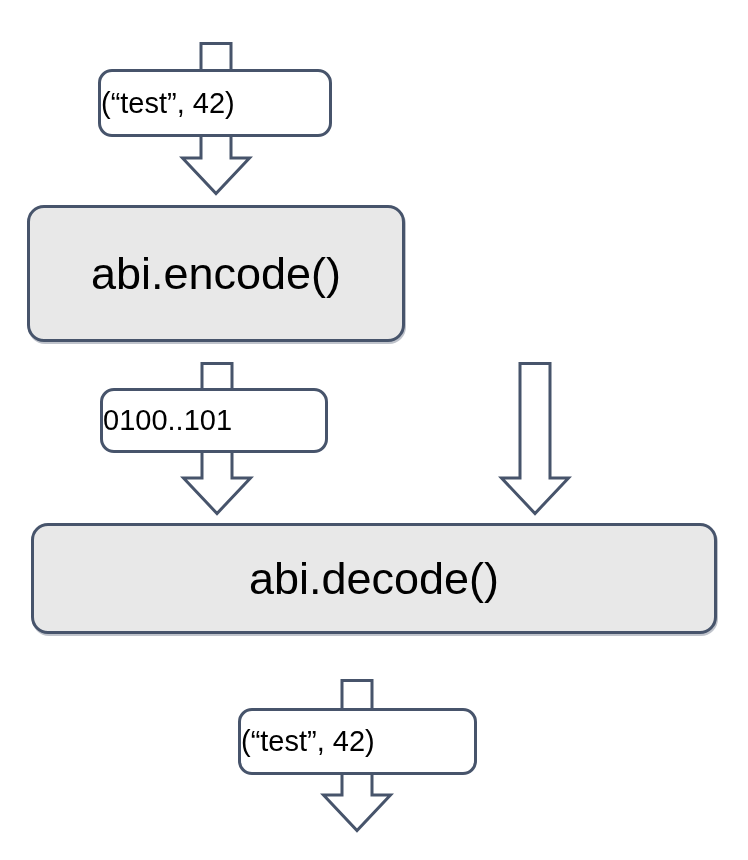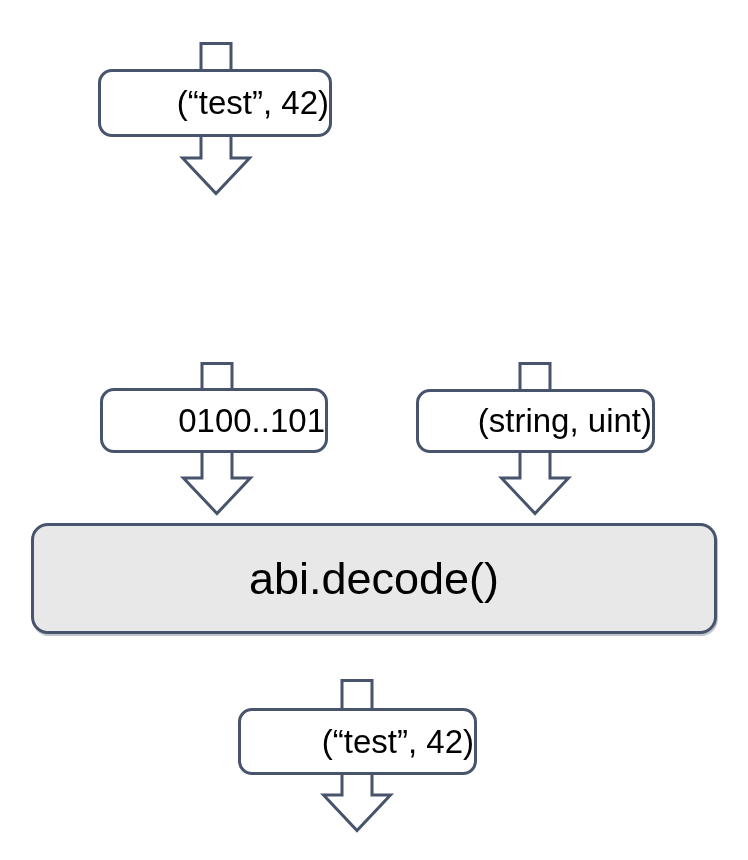--- a/index.html
+++ b/index.html
@@ -26,22 +26,22 @@
     stroke-linejoin: miter;
   }
   .label-box {
     position: absolute;
     box-sizing: border-box;
     background: var(--label-fill, #ffffff);
     border: 3px solid var(--stroke-color, #47546b);
     border-radius: 14px;
     display: flex;
     align-items: center;
-    justify-content: flex-end;
-    font-size: 33px;
+    justify-content: flex-start;
+    font-size: 29px;
     color: var(--text-color, #000000);
     z-index: 2;
   }
   .process-box {
     position: absolute;
     box-sizing: border-box;
     background: var(--process-fill, #e8e8e8);
     border: 3px solid var(--stroke-color, #47546b);
     border-radius: 17px;
     box-shadow: 1px 2px 0 rgba(71, 84, 107, 0.35);
@@ -83,28 +83,28 @@
   </svg>
 
   <svg class="arrow arrow-bottom" width="70" height="153" viewBox="0 0 70 153" aria-hidden="true">
     <path d="M20 1.5 H50 V116 H68.5 L35 151.5 L1.5 116 H20 Z"></path>
   </svg>
 
   <div class="label-box box-input-top">
     <span>(“test”, 42)</span>
   </div>
 
+  <div class="process-box box-encode">
+    <span>abi.encode()</span>
+  </div>
 
   <div class="label-box box-bytes">
     <span>0100..101</span>
   </div>
 
-  <div class="label-box box-types">
-    <span>(string, uint)</span>
-  </div>
 
   <div class="process-box box-decode">
     <span>abi.decode()</span>
   </div>
 
   <div class="label-box box-output">
     <span>(“test”, 42)</span>
   </div>
 
 </div>

